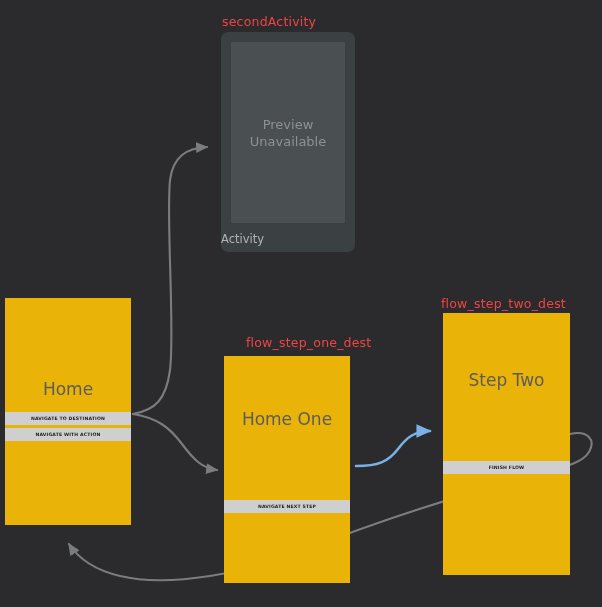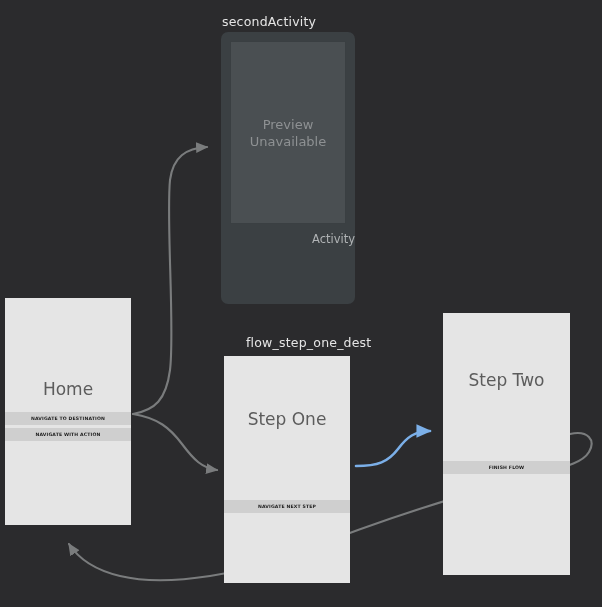--- a/index.html
+++ b/index.html
@@ -20,36 +20,36 @@
     left: 0; top: 0;
     width: 602px;
     height: 607px;
     pointer-events: none;
   }
   .edges.behind { z-index: 1; }
   .edges.front  { z-index: 5; }
 
   .node-label {
     position: absolute;
-    color: #e5e5e5;
+    color: #ef4444;
     font-size: 12.5px;
     letter-spacing: 0.2px;
     white-space: nowrap;
     z-index: 3;
   }
   .node-label .home-icon {
     display: inline-block;
     vertical-align: -2px;
     margin-right: 3px;
   }
 
   
   .dest-card {
     position: absolute;
-    background: #e5e5e5;
+    background: #eab308;
     z-index: 4;
     overflow: hidden;
   }
   .dest-title {
     position: absolute;
     left: 0;
     width: 100%;
     text-align: center;
     color: #5c5c5c;
     font-weight: 400;
@@ -89,21 +89,21 @@
   }
   .activity-preview span {
     color: #8e9193;
     font-size: 13px;
     line-height: 17px;
   }
   .activity-footer {
     position: absolute;
     left: 0;
     width: 100%;
-    text-align: right;
+    text-align: left;
     color: #b0b3b5;
     font-size: 11.5px;
   }
 </style>
 </head>
 <body>
 
 <div id="canvas">
 
   <svg class="edges behind" viewBox="0 0 602 607" width="602" height="607">
@@ -128,36 +128,39 @@
 
   <div class="node-label" style="left:222px; top:14px;">
     <span>secondActivity</span>
   </div>
 
 
   <div class="node-label" style="left:222px; top:335px;margin-left:24px;">
     <span>flow_step_one_dest</span>
   </div>
 
+  <div class="node-label" style="left:441px; top:296px;">
+    <span>flow_step_two_dest</span>
+  </div>
 
-  <div class="activity-card" style="left:221px; top:32px; width:134px; height:272px;padding-left:13px;">
+  <div class="activity-card" style="left:221px; top:32px; width:134px; height:220px;padding-left:13px;">
     <div class="activity-preview" style="left:9px; top:9px; width:116px; height:183px;">
       <span>Preview Unavailable</span>
     </div>
     <div class="activity-footer" style="top:200px;">Activity</div>
   </div>
 
   <div class="dest-card" style="left:5px; top:298px; width:126px; height:227px;">
     <div class="dest-title" style="top:81px; font-size:17px;">Home</div>
     <div class="dest-btn" style="top:114px; height:13px;">NAVIGATE TO DESTINATION</div>
     <div class="dest-btn" style="top:130px; height:13px;">NAVIGATE WITH ACTION</div>
   </div>
 
   <div class="dest-card" style="left:224px; top:356px; width:126px; height:227px;">
-    <div class="dest-title" style="top:53px; font-size:17px;">Step One</div>
+    <div class="dest-title" style="top:53px; font-size:17px;">Home One</div>
     <div class="dest-btn" style="top:144px; height:13px;">NAVIGATE NEXT STEP</div>
   </div>
 
   <div class="dest-card" style="left:443px; top:313px; width:127px; height:262px;">
     <div class="dest-title" style="top:57px; font-size:17px;">Step Two</div>
     <div class="dest-btn" style="top:148px; height:13px;">FINISH FLOW</div>
   </div>
 
   <svg class="edges front" viewBox="0 0 602 607" width="602" height="607">
 

